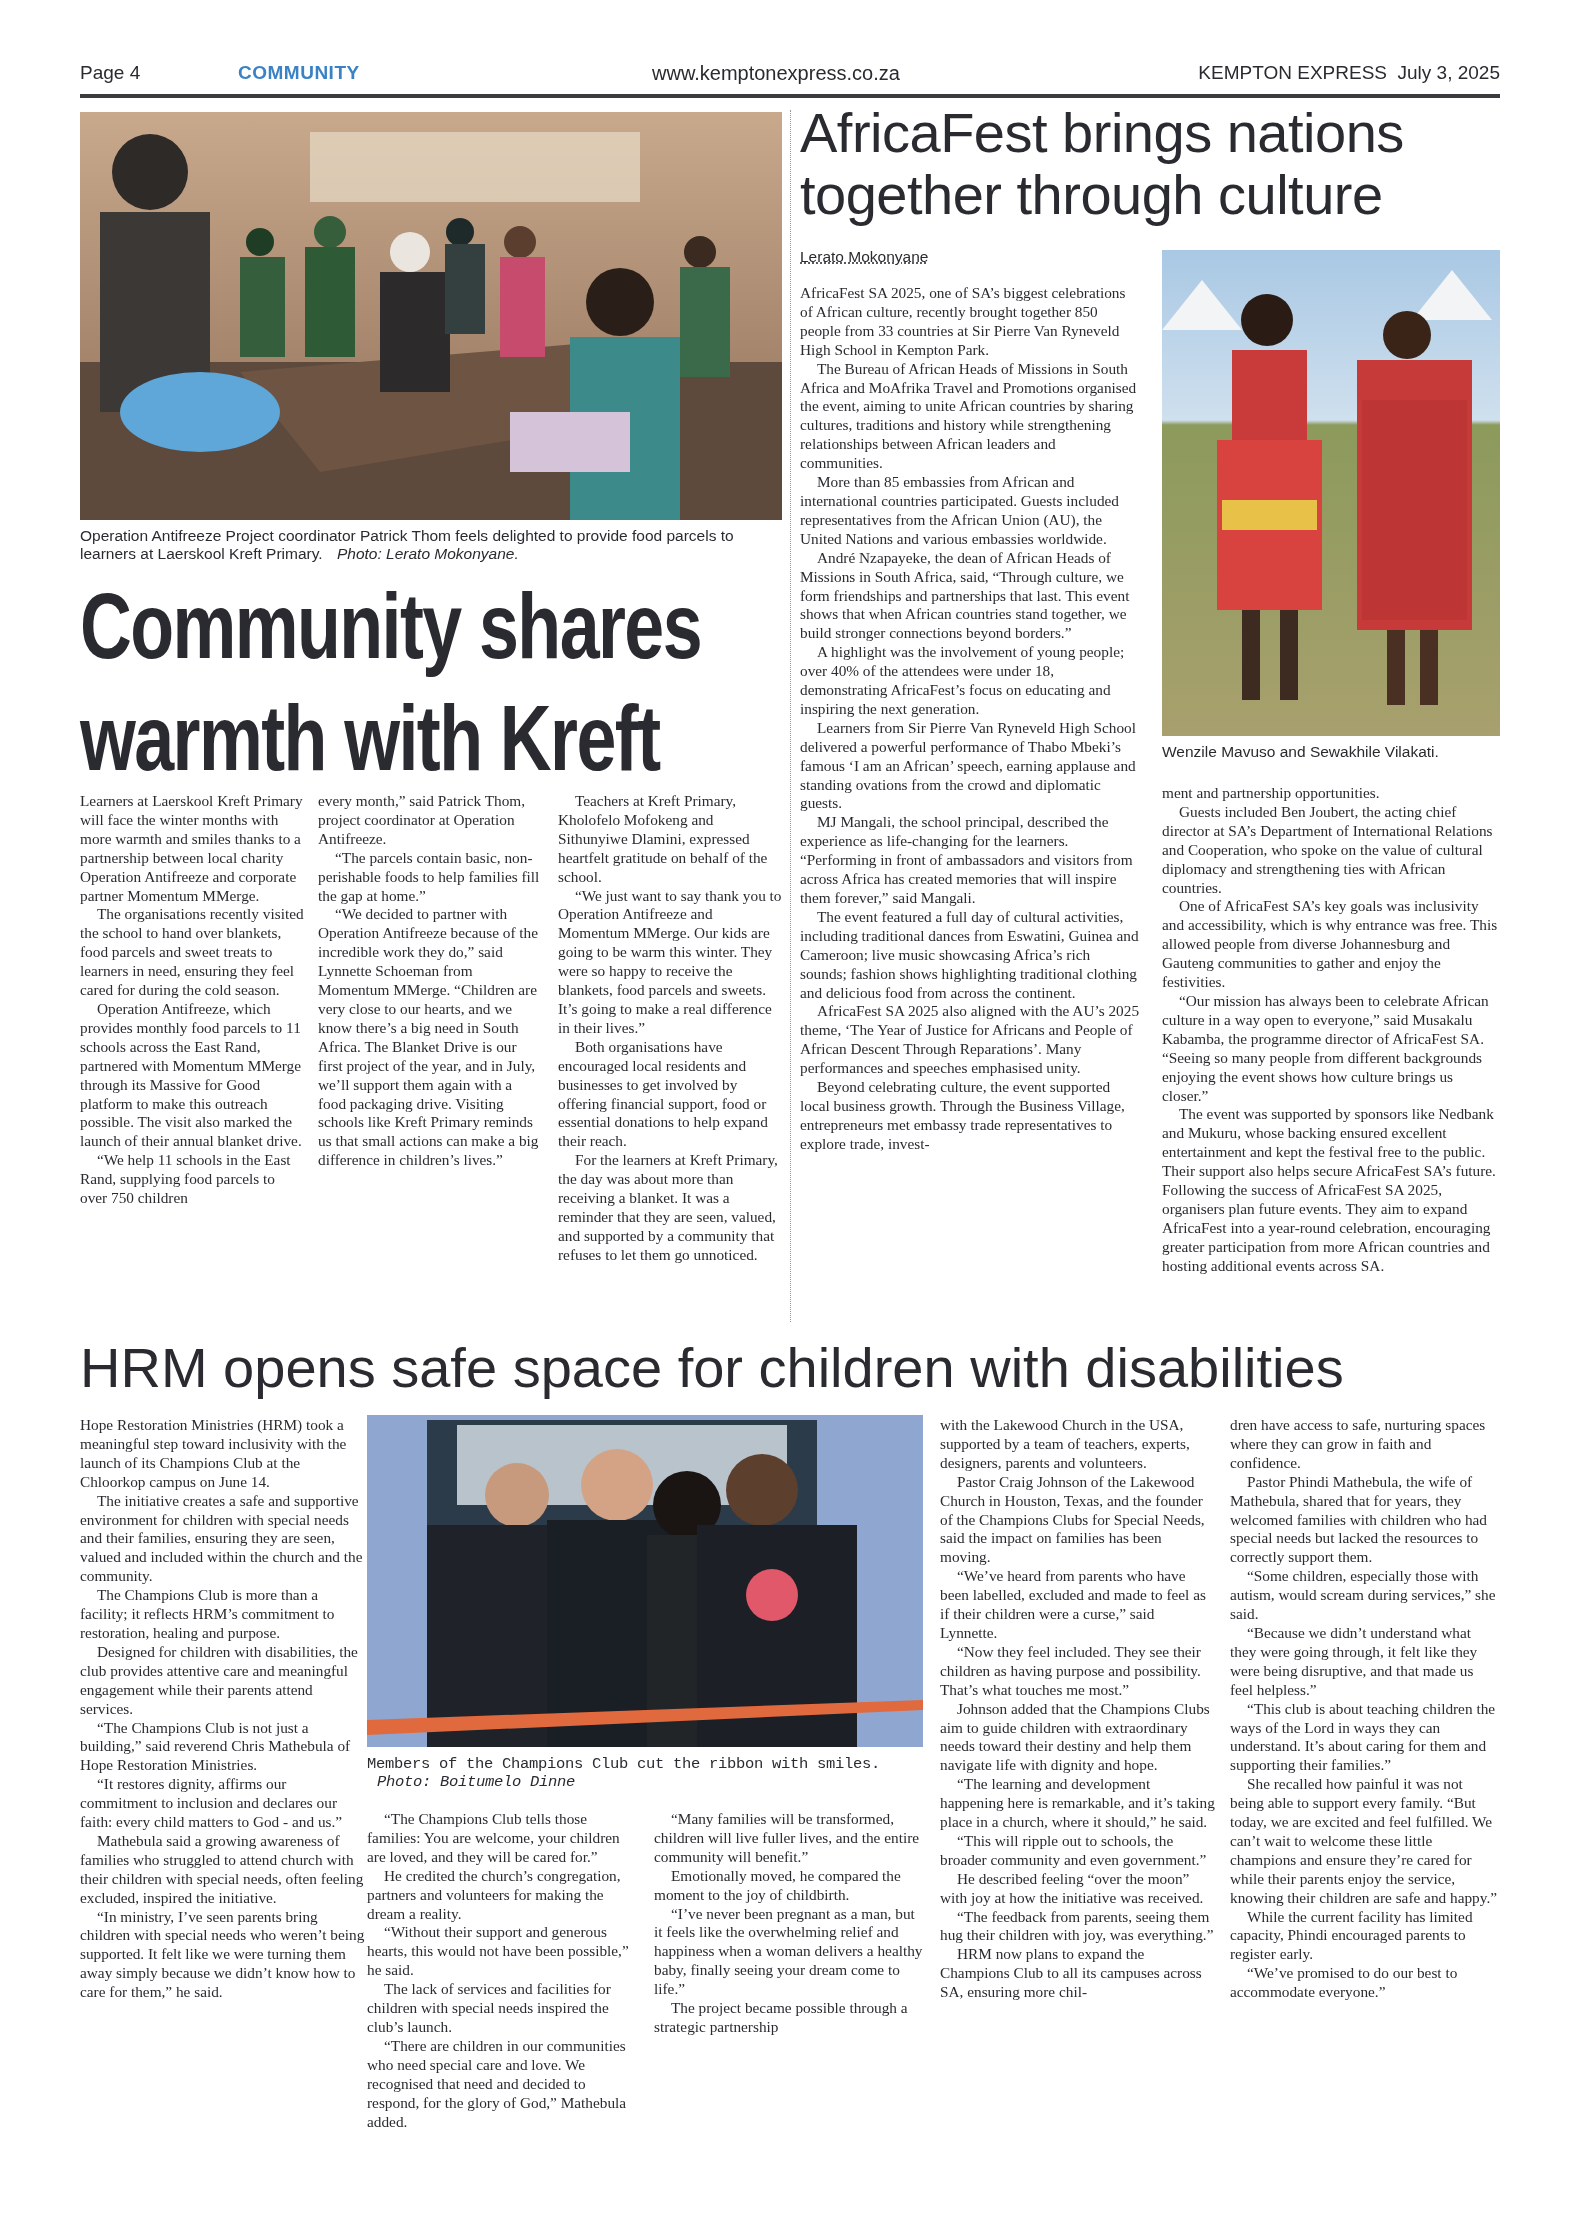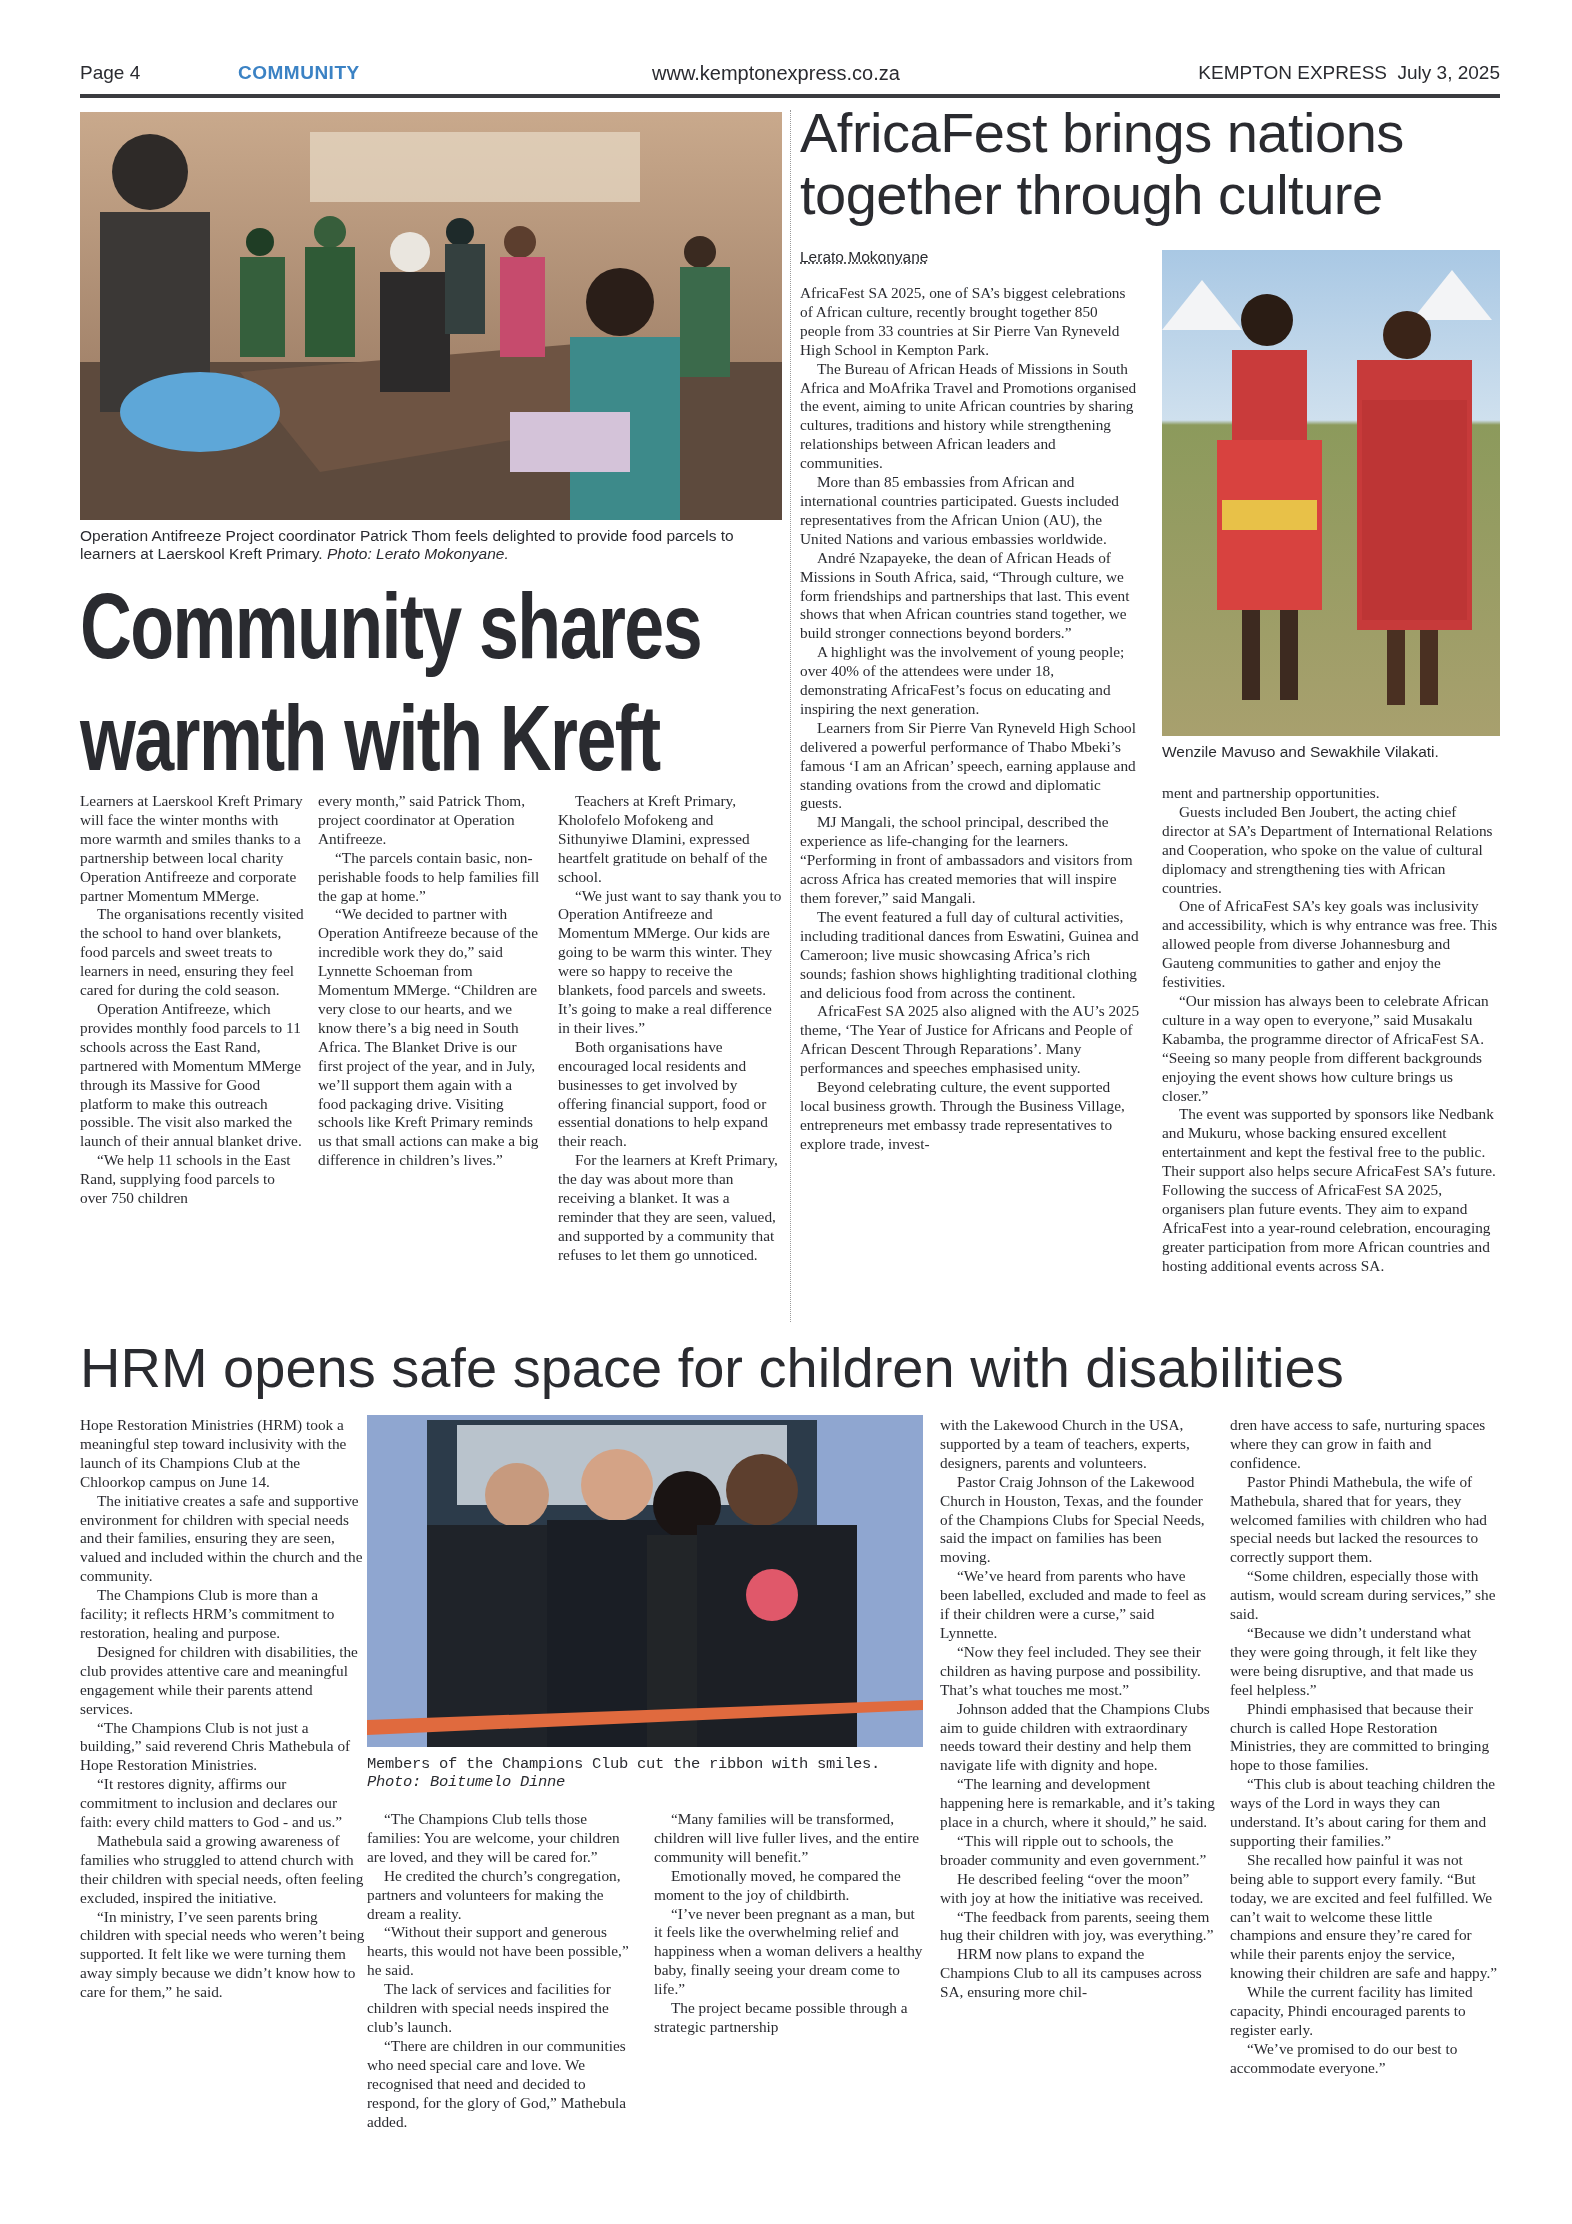--- a/index.html
+++ b/index.html
@@ -12,21 +12,21 @@
   .mast .page { position: absolute; left: 0; top: 0; }
   .mast .section { position: absolute; left: 158px; top: 0; color: #3b82c4; font-weight: bold; letter-spacing: 0.5px; }
   .mast .url { position: absolute; left: 572px; top: 0; font-size: 20px; }
   .mast .right { position: absolute; right: 0; top: 0; }
   .mast-rule { top: 94px; left: 80px; width: 1420px; height: 4px; background: #3a3b3f; }
 
   
   .photo { overflow: hidden; }
   .photo svg { width: 100%; height: 100%; display: block; }
   .caption { font-family: "Liberation Sans", sans-serif; font-size: 15.5px; line-height: 18px; color: #2a2b30; }
-  .caption em { font-style: italic; }
+  .caption em { font-style: italic; margin-left: 10px; }
 
   
   .h-condensed { font-family: "Liberation Sans", sans-serif; font-weight: bold; color: #2a2b30; font-size: 92px; line-height: 112px; letter-spacing: -2px; transform: scaleX(0.78); transform-origin: left top; white-space: nowrap; }
   .h-light { font-family: "Liberation Sans", sans-serif; font-size: 56px; line-height: 62px; color: #2a2b30; letter-spacing: -0.5px; }
   .h-wide { font-family: "Liberation Sans", sans-serif; font-size: 56px; line-height: 64px; color: #2a2b30; letter-spacing: 0px; white-space: nowrap; }
   .byline { font-family: "Liberation Sans", sans-serif; font-size: 15.5px; text-decoration: underline; text-decoration-style: dotted; }
 
   
   .col { font-size: 15.3px; line-height: 18.9px; color: #2a2b30; text-align: left; }
   .col p { text-indent: 17px; }
@@ -221,18 +221,17 @@
   <p>“This will ripple out to schools, the broader community and even government.”</p>
   <p>He described feeling “over the moon” with joy at how the initiative was received.</p>
   <p>“The feedback from parents, seeing them hug their children with joy, was everything.”</p>
   <p>HRM now plans to expand the Champions Club to all its campuses across SA, ensuring more chil-</p>
 </div>
 <div class="abs col" style="left:1230px; top:1416px; width:270px;">
   <p class="cont">dren have access to safe, nurturing spaces where they can grow in faith and confidence.</p>
   <p>Pastor Phindi Mathebula, the wife of Mathebula, shared that for years, they welcomed families with children who had special needs but lacked the resources to correctly support them.</p>
   <p>“Some children, especially those with autism, would scream during services,” she said.</p>
   <p>“Because we didn’t understand what they were going through, it felt like they were being disruptive, and that made us feel helpless.”</p>
-  <p>Phindi emphasised that because their church is called Hope Restoration Ministries, they are committed to bringing hope to those families.</p>
   <p>“This club is about teaching children the ways of the Lord in ways they can understand. It’s about caring for them and supporting their families.”</p>
   <p>She recalled how painful it was not being able to support every family. “But today, we are excited and feel fulfilled. We can’t wait to welcome these little champions and ensure they’re cared for while their parents enjoy the service, knowing their children are safe and happy.”</p>
   <p>While the current facility has limited capacity, Phindi encouraged parents to register early.</p>
   <p>“We’ve promised to do our best to accommodate everyone.”</p>
 </div>
 
 </body></html>

